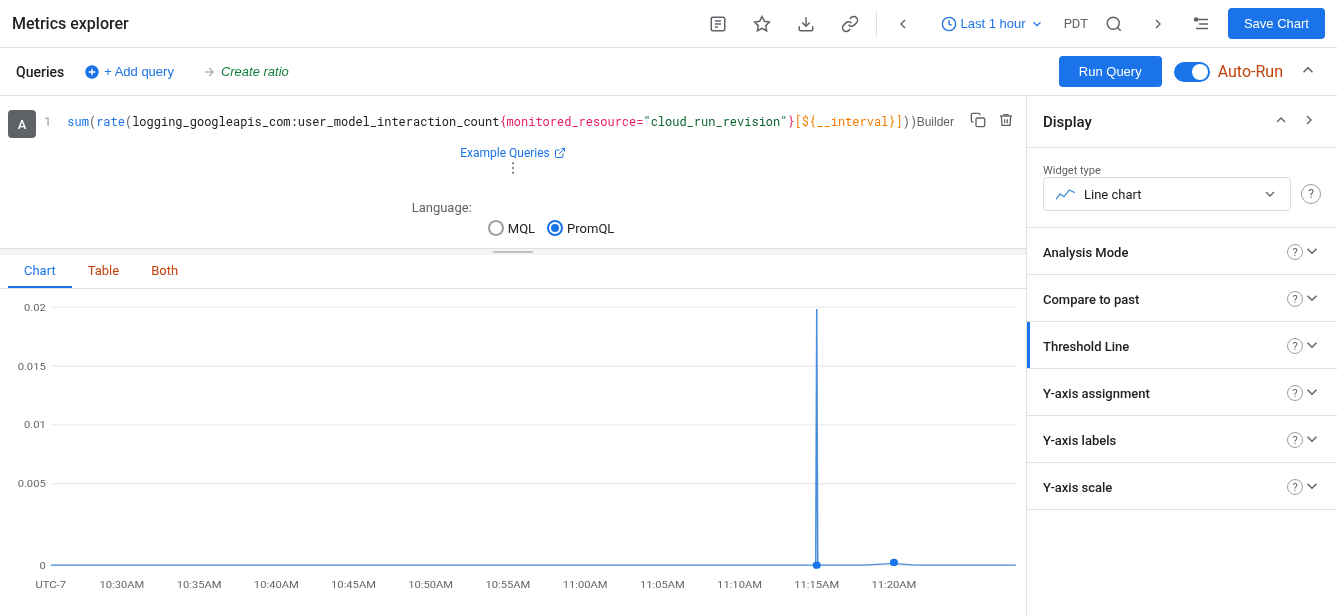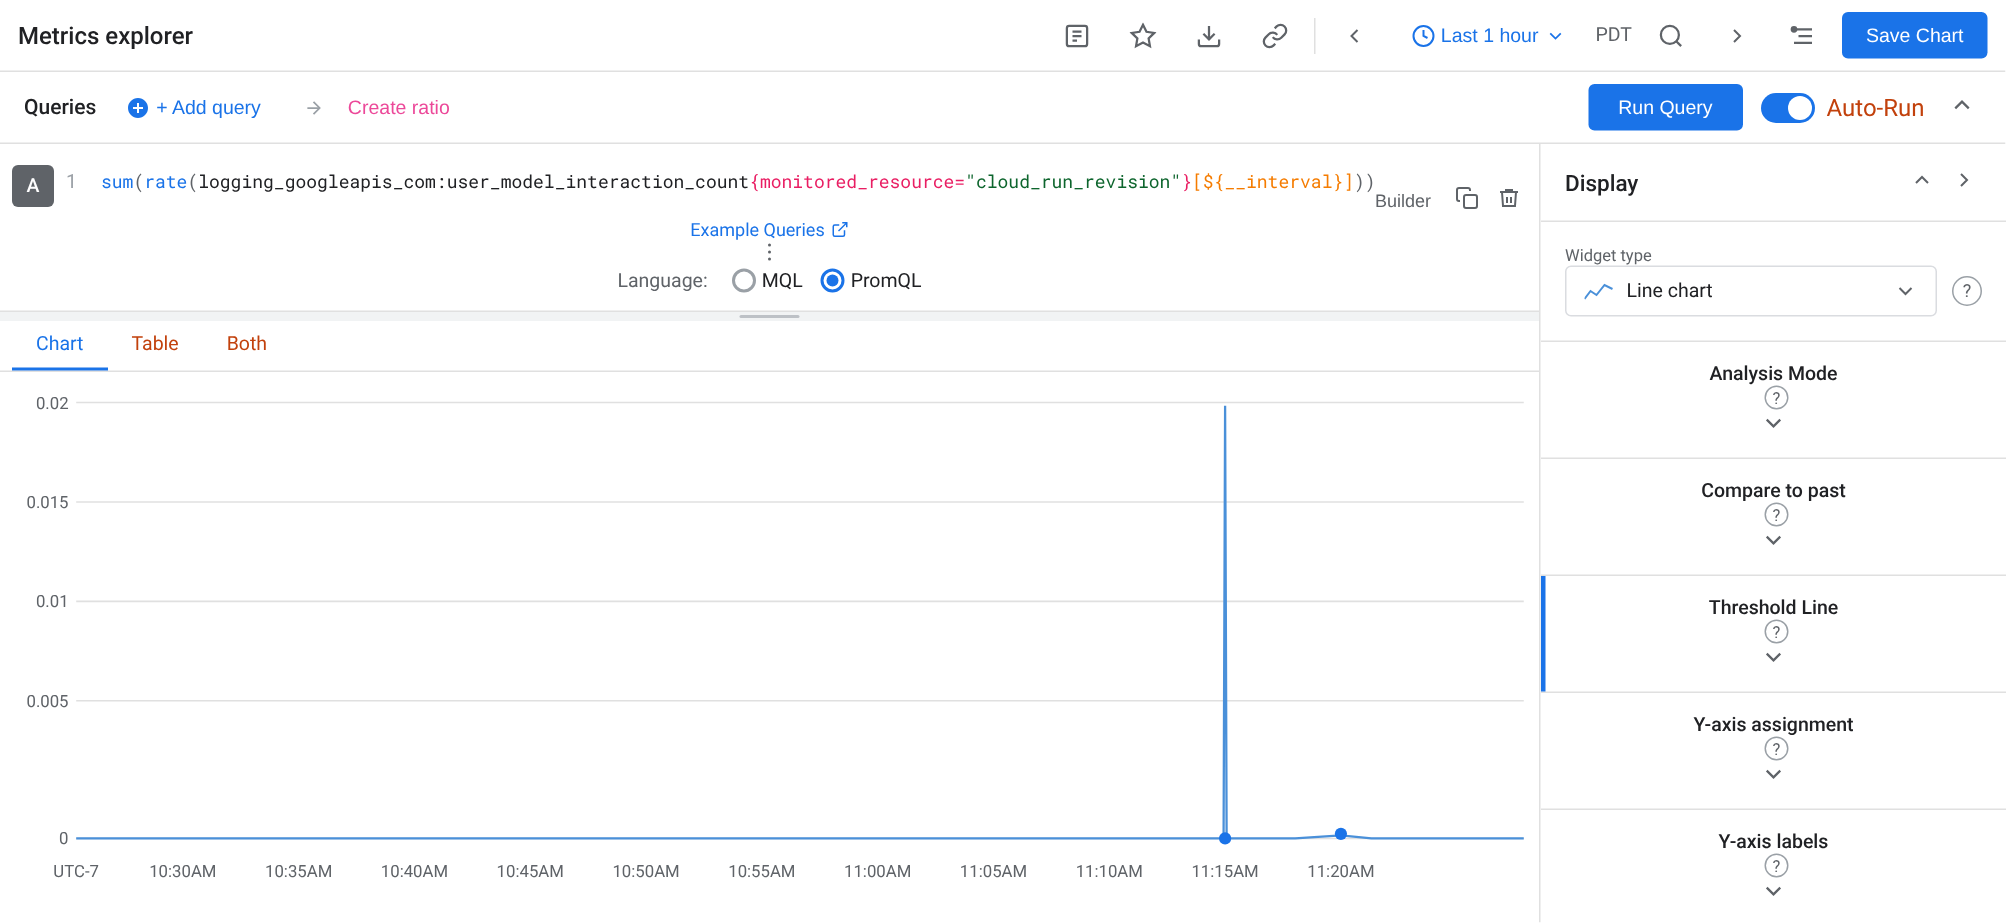--- a/index.html
+++ b/index.html
@@ -11,50 +11,50 @@
     .header-icon-btn { width: 36px; height: 36px; border-radius: 50%; border: none; background: transparent; cursor: pointer; display: flex; align-items: center; justify-content: center; color: #5f6368; }
     .time-btn { display: flex; align-items: center; gap: 4px; padding: 6px 12px; border: none; background: transparent; cursor: pointer; color: #1a73e8; font-size: 13px; border-radius: 4px; }
     .pdt-label { color: #5f6368; font-size: 13px; }
     .save-btn { background: #1a73e8; color: #fff; border: none; border-radius: 4px; padding: 8px 16px; font-size: 13px; cursor: pointer; font-weight: 500; }
     .divider-v { width: 1px; height: 24px; background: #e0e0e0; }
 
     
     .queries-bar { display: flex; align-items: center; padding: 0 16px; height: 48px; border-bottom: 1px solid #e0e0e0; gap: 12px; }
     .queries-label { font-size: 14px; font-weight: 500; }
     .add-query-btn { display: flex; align-items: center; gap: 4px; color: #1a73e8; font-size: 13px; cursor: pointer; border: none; background: transparent; padding: 4px 8px; border-radius: 4px; }
-    .create-ratio-btn { display: flex; align-items: center; gap: 16px; color: #ec4899; font-size: 13px; cursor: pointer; border: none; background: transparent; padding: 4px 8px; border-radius: 4px; }
+    .create-ratio-btn { display: flex; align-items: center; gap: 5px; color: #15803d; font-size: 13px; cursor: pointer; border: none; background: transparent; padding: 4px 8px; border-radius: 4px; font-style: italic; }
     .spacer { flex: 1; }
     .run-query-btn { background: #1a73e8; color: #fff; border: none; border-radius: 4px; padding: 8px 20px; font-size: 13px; cursor: pointer; font-weight: 500; }
     .auto-run-row { display: flex; align-items: center; gap: 8px; }
     .auto-run-label { font-size: 16px; color: #c2410c; }
     .toggle { width: 36px; height: 20px; background: #1a73e8; border-radius: 10px; position: relative; cursor: pointer; display: inline-block; }
     .toggle::after { content: ''; position: absolute; width: 16px; height: 16px; background: #fff; border-radius: 50%; top: 2px; right: 2px; }
     .collapse-btn { border: none; background: transparent; cursor: pointer; color: #5f6368; padding: 4px; }
 
     
     .main { display: flex; height: calc(615px - 96px); }
 
     
     .left-panel { flex: 1; display: flex; flex-direction: column; border-right: 1px solid #e0e0e0; overflow: hidden; }
 
     
     .query-editor { padding: 8px 0; border-bottom: 1px solid #e0e0e0; position: relative; }
     .query-row { display: flex; align-items: flex-start; gap: 8px; padding: 4px 8px; }
     .query-letter { width: 28px; height: 28px; background: #5f6368; color: #fff; border-radius: 4px; display: flex; align-items: center; justify-content: center; font-size: 13px; font-weight: 500; flex-shrink: 0; margin-top: 2px; }
     .query-num { color: #9aa0a6; font-size: 13px; margin-right: 4px; padding-top: 6px; }
     .query-text { font-family: 'Roboto Mono', monospace; font-size: 12px; color: #202124; padding: 4px; flex: 1; line-height: 1.5; }
-    .query-actions { position: absolute; right: 8px; top: 24px; display: flex; gap: 4px; }
+    .query-actions { position: absolute; right: 8px; top: 12px; display: flex; gap: 4px; }
     .query-actions button { border: none; background: transparent; cursor: pointer; color: #5f6368; padding: 4px; border-radius: 4px; }
     .query-footer { display: flex; align-items: center; justify-content: space-between; padding: 4px 59px; flex-direction: column; }
     .example-link { color: #1a73e8; font-size: 12px; cursor: pointer; display: flex; align-items: center; gap: 4px; }
     .more-btn { border: none; background: transparent; cursor: pointer; color: #5f6368; }
     .lang-row { display: flex; align-items: center; gap: 16px; }
     .lang-label { color: #5f6368; font-size: 13px; }
     .radio-group { display: flex; align-items: center; gap: 12px; }
-    .radio-item { display: flex; align-items: center; gap: 4px; cursor: pointer; font-size: 13px; }
+    .radio-item { display: flex; align-items: center; gap: 4px; cursor: pointer; font-size: 13px; margin-top: 41px; }
     .radio-circle { width: 16px; height: 16px; border-radius: 50%; border: 2px solid #9aa0a6; display: flex; align-items: center; justify-content: center; }
     .radio-circle.selected { border-color: #1a73e8; }
     .radio-circle.selected::after { content: ''; width: 8px; height: 8px; background: #1a73e8; border-radius: 50%; }
     .drag-handle { height: 6px; background: #f1f3f4; cursor: row-resize; display: flex; align-items: center; justify-content: center; }
     .drag-handle::after { content: ''; width: 40px; height: 2px; background: #bdc1c6; border-radius: 1px; }
 
     
     .tabs-row { display: flex; align-items: center; border-bottom: 1px solid #e0e0e0; padding: 0 8px; }
     .tab { padding: 8px 16px; font-size: 13px; cursor: pointer; border-bottom: 2px solid transparent; color: #c2410c; }
     .tab.active { color: #1a73e8; border-bottom-color: #1a73e8; }
@@ -74,21 +74,21 @@
     .widget-type-section { padding: 16px; border-bottom: 1px solid #e0e0e0; }
     .widget-type-label { font-size: 11px; color: #5f6368; margin-bottom: 0; }
     .widget-select { display: flex; align-items: center; border: 1px solid #dadce0; border-radius: 4px; padding: 8px 12px; gap: 8px; cursor: pointer; position: relative; }
     .widget-select-icon { width: 20px; height: 14px; }
     .widget-select-text { flex: 1; font-size: 13px; }
     .widget-select-arrow { color: #5f6368; }
     .widget-help { color: #5f6368; margin-left: 4px; cursor: pointer; }
 
     
     .accordion-item { border-bottom: 1px solid #e0e0e0; }
-    .accordion-header { display: flex; align-items: center; padding: 14px 16px; cursor: pointer; flex-direction: column; }
+    .accordion-header { display: flex; align-items: flex-end; padding: 14px 16px; cursor: pointer; }
     .accordion-title { flex: 1; font-size: 13px; font-weight: 500; }
     .accordion-help { color: #5f6368; margin-left: 4px; cursor: pointer; width: 16px; height: 16px; border-radius: 50%; border: 1px solid #9aa0a6; display: flex; align-items: center; justify-content: center; font-size: 11px; }
     .accordion-chevron { color: #5f6368; }
 
     
     .y-label { fill: #5f6368; font-size: 11px; font-family: Roboto, Arial, sans-serif; }
   </style>
 </head>
 <body>
 

